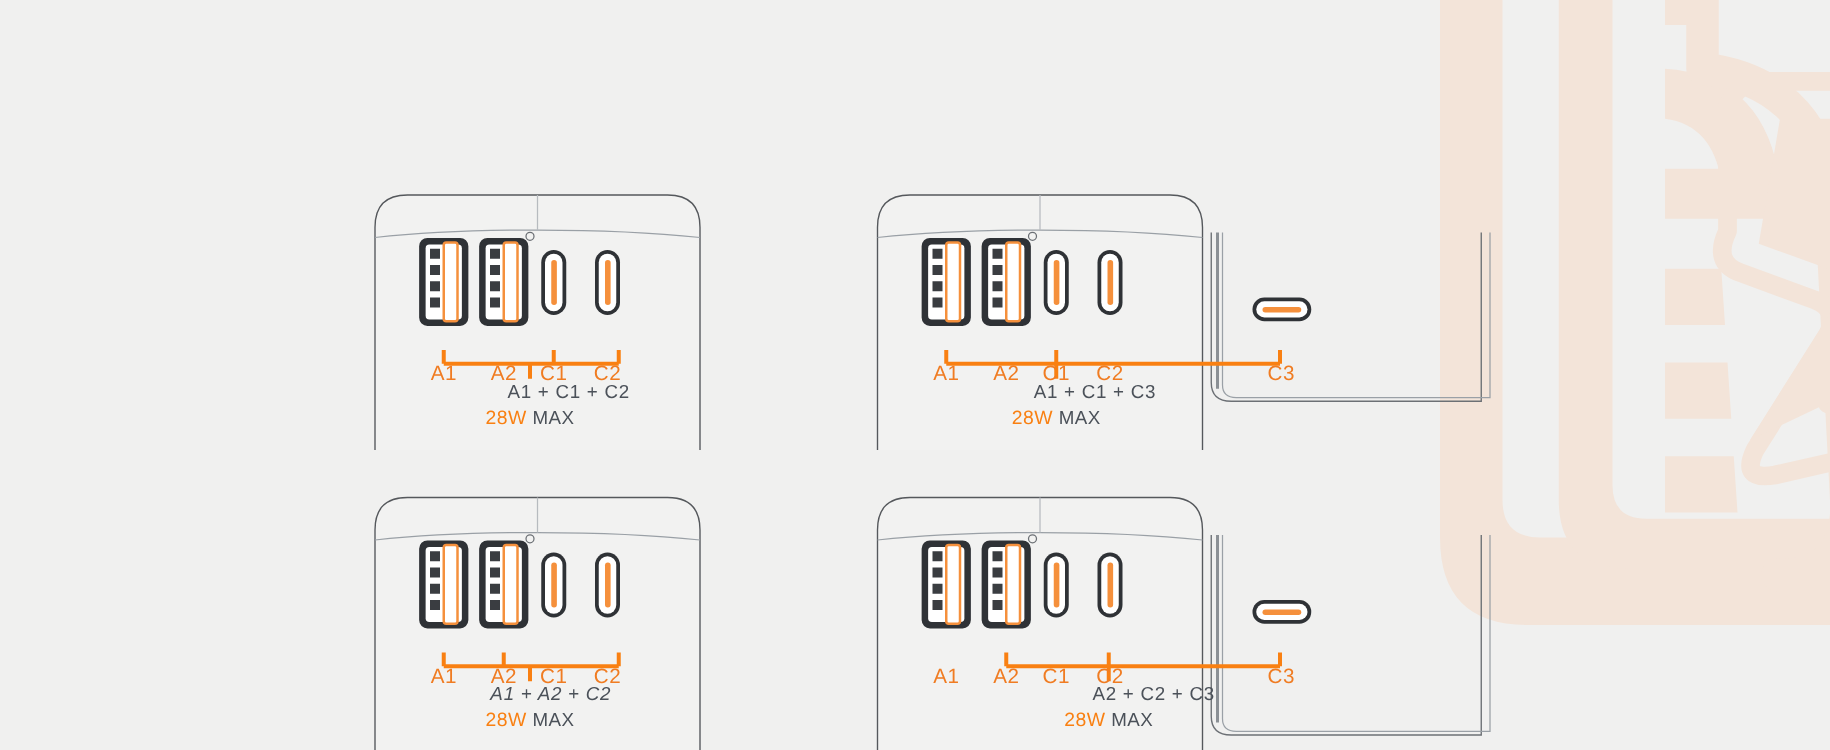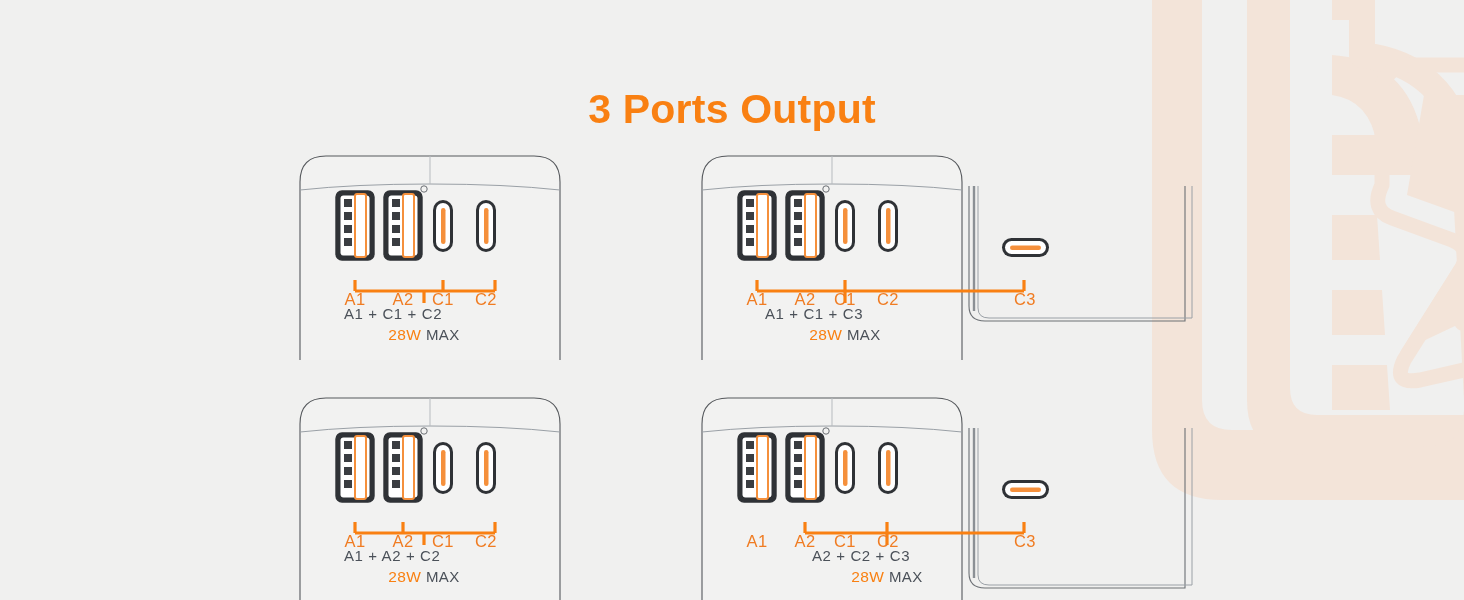--- a/index.html
+++ b/index.html
@@ -53,21 +53,21 @@
     width: 40px;
     white-space: nowrap;
     margin-top: 28px;
   }
 
   .combo-text {
     position: absolute;
     font-size: 15px;
     color: #4b5159;
     letter-spacing: 0.6px;
-    text-align: left;
+    text-align: right;
     white-space: nowrap;
   }
   .max-text {
     position: absolute;
     font-size: 15px;
     color: #4b5159;
     letter-spacing: 0.4px;
     text-align: center;
     white-space: nowrap;
   }
@@ -96,21 +96,20 @@
 
     <path d="M330 -60 L330 95 Q415 105 432 190 L445 440 Q448 500 390 500 L470 500" stroke="#f3e4d9" stroke-width="26" fill="none" stroke-linejoin="round"></path>
 
     <path d="M470 -55 L360 -55 Q300 -55 300 5 L300 30" stroke="#f3e4d9" stroke-width="26" fill="none" stroke-linejoin="round"></path>
 
     <path d="M350 225 Q338 250 360 258 L420 280 Q440 288 430 308 L372 400 Q360 425 388 420 L520 390 L520 345 L430 363 L488 275 Q502 252 478 243 L418 220 L470 130 Q485 105 458 105 L378 105 Q358 105 350 125 Z" stroke="#f3e4d9" stroke-width="15" fill="none" stroke-linejoin="round"></path>
 
     <path d="M392 135 L375 235 L450 262 L368 392 L520 320 L520 135 Z" fill="#f3e4d9"></path>
   </svg>
 
-  <div id="title">3 Ports Output</div>
 
   <div class="panel" style="left:295px; top:146px; width:270px; height:215px;">
     <svg class="device-svg" width="270" height="215" viewBox="0 0 270 215" fill="none">
 
       <path d="M5 214 L5 36 Q5 10 31 10 L239 10 Q265 10 265 36 L265 214" stroke="#55585c" stroke-width="1.1" fill="#f2f2f1"></path>
 
       <path d="M5 44 Q60 38 135 38 Q210 38 265 44" stroke="#9aa0a6" stroke-width="1" fill="none"></path>
 
       <path d="M135 10 L135 38" stroke="#b7bbbf" stroke-width="1"></path>
 
@@ -278,21 +277,21 @@
         <path d="M60 145 L60 134"></path>
         <path d="M200 145 L200 134"></path>
         <path d="M108 145 L108 134"></path>
         <path d="M129 145 L129 157"></path>
       </g>
     </svg>
     <div class="port-label" style="left:40px; top:116px;">A1</div>
     <div class="port-label" style="left:88px; top:116px;">A2</div>
     <div class="port-label" style="left:128px; top:116px;">C1</div>
     <div class="port-label" style="left:171px; top:116px;">C2</div>
-    <div class="combo-text" style="left:49px; top:159px; width:160px;">A1 + A2 + C2</div>
+    <div class="combo-text" style="left:34px; top:159px; width:160px;font-style:italic;">A1 + A2 + C2</div>
     <div class="max-text" style="left:49px; top:180px; width:160px;">
       <b>28W</b>
       <span>MAX</span>
     </div>
   </div>
 
   <div class="panel" style="left:697px; top:388px; width:500px; height:212px;">
     <svg class="device-svg" width="500" height="212" viewBox="0 0 500 212" fill="none">
       <path d="M5 212 L5 36 Q5 10 31 10 L239 10 Q265 10 265 36 L265 212" stroke="#55585c" stroke-width="1.1" fill="#f2f2f1"></path>
       <path d="M5 44 Q60 38 135 38 Q210 38 265 44" stroke="#9aa0a6" stroke-width="1" fill="none"></path>

